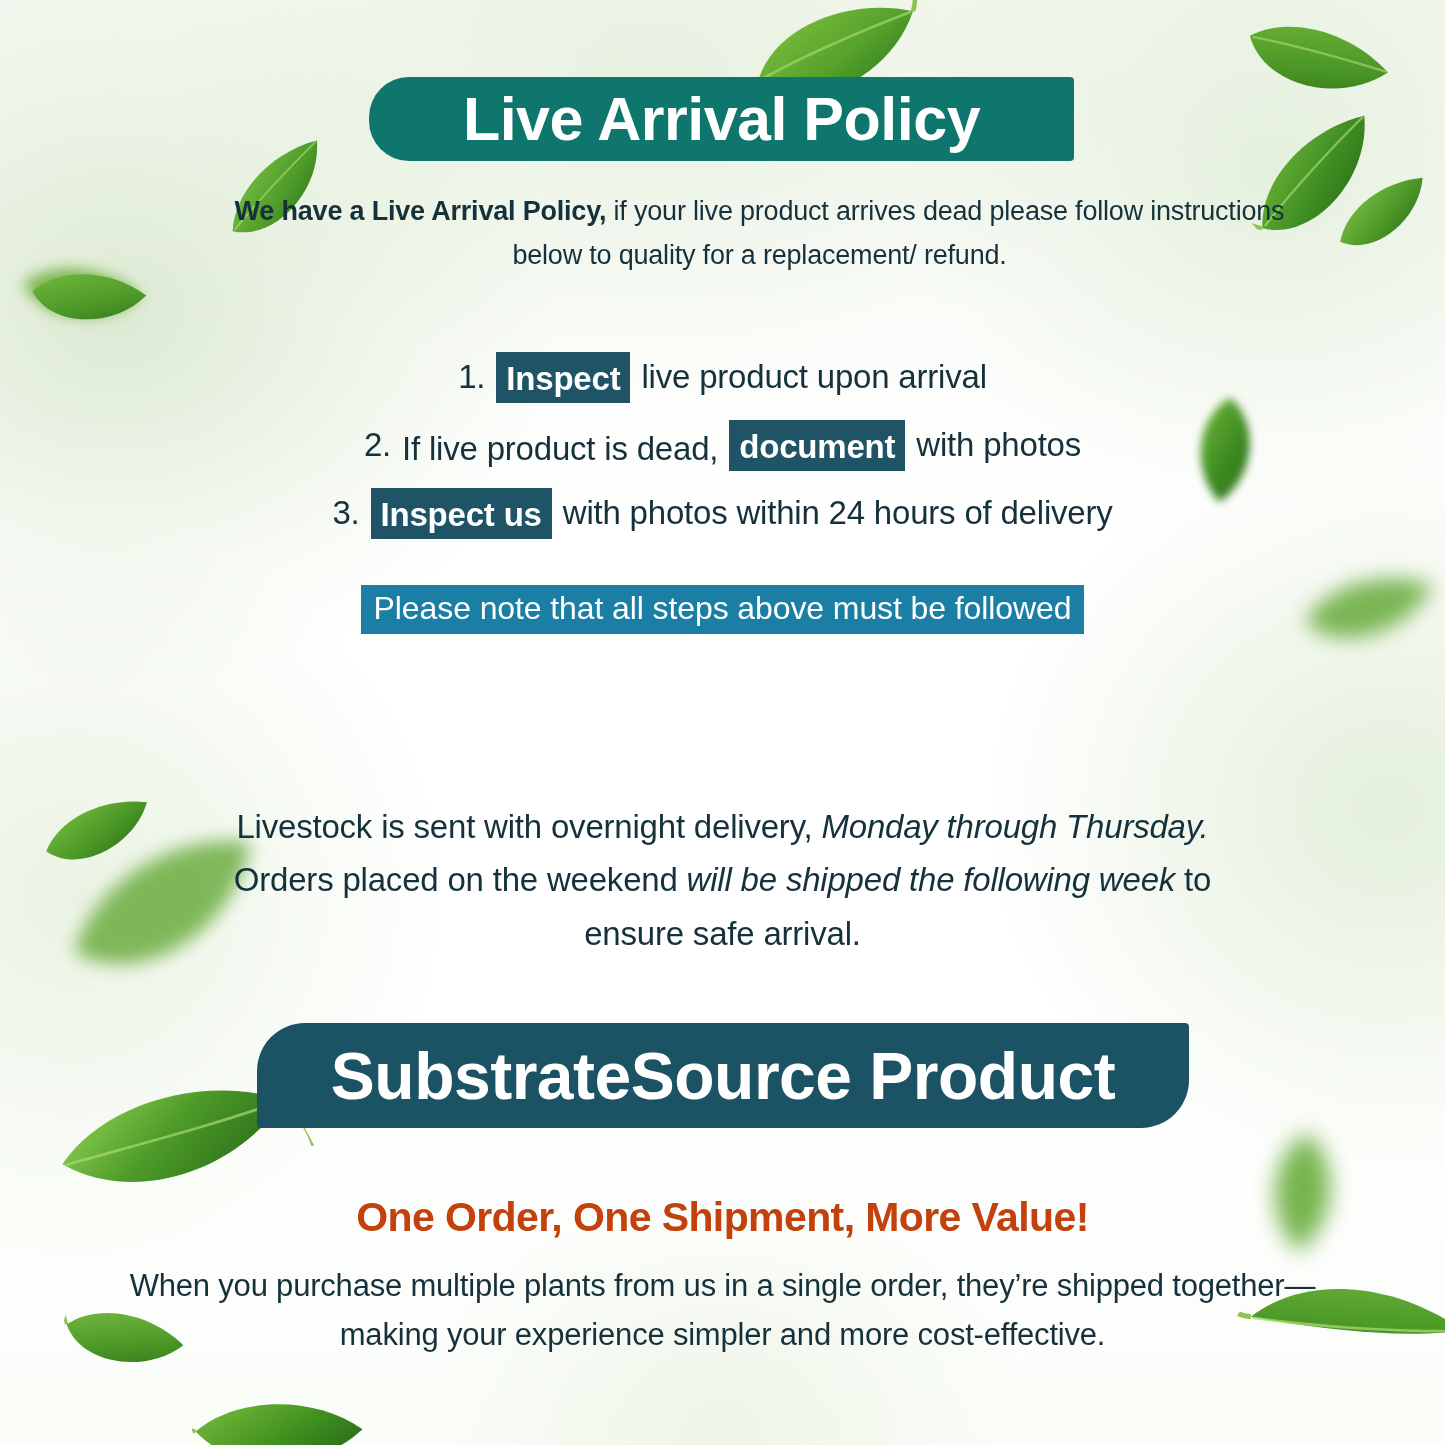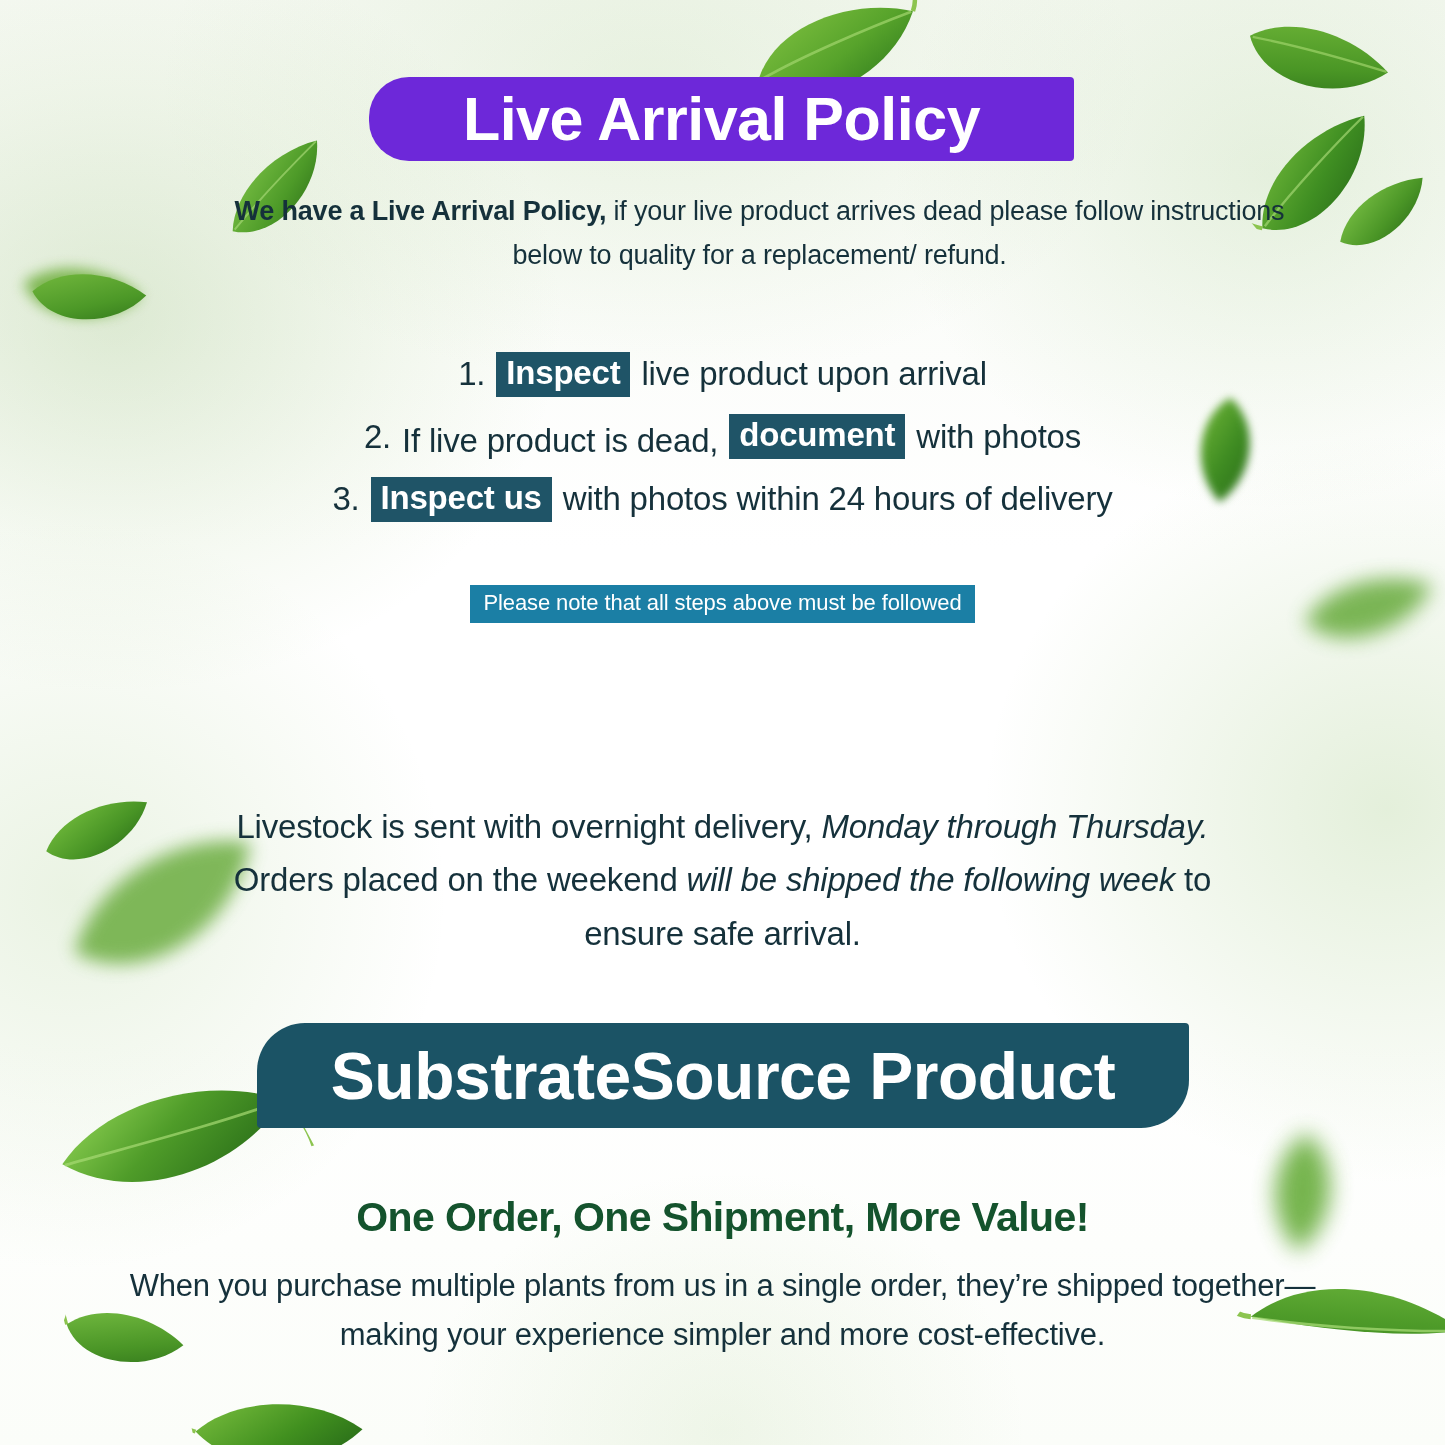--- a/index.html
+++ b/index.html
@@ -35,21 +35,21 @@
   .banner {
     position:absolute;
     display:flex; align-items:center; justify-content:center;
     color:#ffffff;
     font-weight:bold;
     letter-spacing:-0.5px;
     white-space:nowrap;
   }
   #live-arrival-banner {
     left:369px; top:77px; width:705px; height:84px;
-    background:#6d28d9;
+    background:#0f766e;
     border-radius:40px 4px 4px 40px;
     font-size:61px;
   }
   #substratesource-banner {
     left:257px; top:1023px; width:932px; height:105px;
     background:#1b5365;
     border-radius:48px 4px 48px 4px;
     font-size:66px;
   }
 
@@ -70,46 +70,46 @@
     display:flex; align-items:center; justify-content:center;
     font-size:33px; color:#15313b; letter-spacing:-0.2px;
     margin-bottom:17px;
     white-space:nowrap;
   }
   .step-num { margin-right:11px; }
   .chip {
     background:#1f5467;
     color:#ffffff;
     font-weight:bold;
-    padding:3px 10px 5px 10px;
+    padding:9px 10px 5px 10px;
     display:inline-block;
     line-height:1.12;
   }
   .step-tail { margin-left:11px; }
 
   #note-block { position:absolute; top:585px; width:100%; text-align:center; }
   .note-line {
     display:inline-block;
     background:#1b7fa5;
     color:#ffffff;
-    font-size:22px;
+    font-size:32px;
     letter-spacing:-0.1px;
     padding:5px 13px 7px 13px;
     margin-bottom:18px;
     white-space:nowrap;
   }
 
   #shipping-para { top:800px; font-size:33px; padding:0 230px; }
   #shipping-para .ital { font-style:italic; }
 
   #value-heading {
     position:absolute; top:1194px; width:100%;
     text-align:center;
     font-size:41px; font-weight:bold;
-    color:#14532d;
+    color:#c2410c;
     letter-spacing:-0.6px;
   }
 
   #value-para { top:1262px; font-size:31px; padding:0 107px; line-height:1.58; }
 </style>
 </head>
 <body>
 
 <div id="bg-wash"></div>
 

